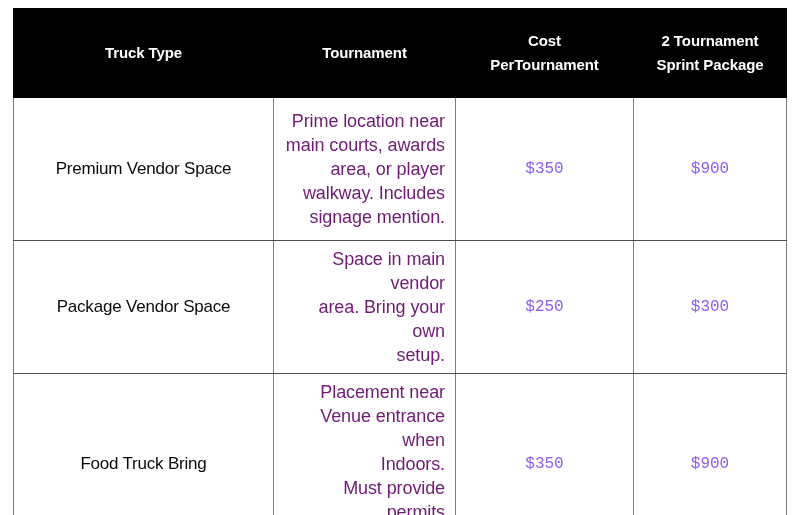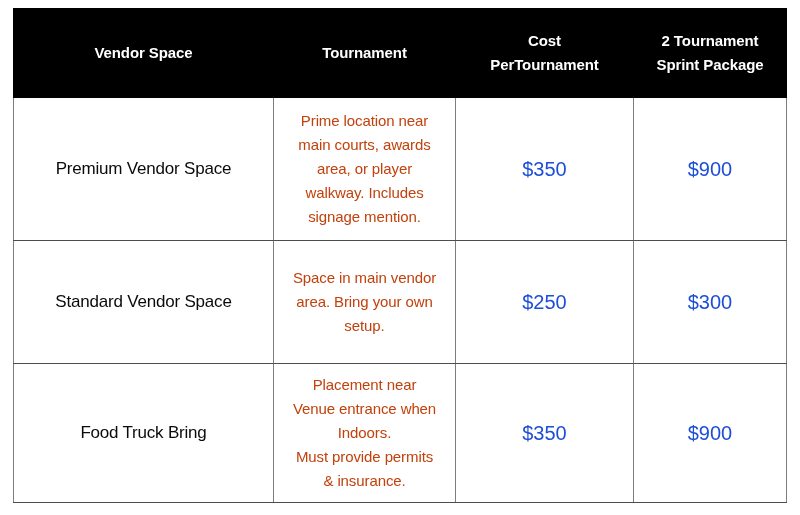--- a/index.html
+++ b/index.html
@@ -53,65 +53,67 @@
     border-right: 1px solid #7d7d7d;
     padding: 6px 10px;
   }
   tbody th.vendor-name {
     font-size: 17px;
     font-weight: 400;
     letter-spacing: -0.2px;
     color: #0b0b0b;
   }
   tbody td.description {
-    font-size: 15px;
+    font-size: 18px;
     line-height: 24px;
     white-space: pre-line;
-    color: #c2410c;
+    color: #701a75;
     letter-spacing: -0.1px;
+    text-align: right;
   }
   tbody td.price {
-    font-size: 20px;
-    color: #1d4ed8;
+    font-size: 16px;
+    color: #8b5cf6;
+    font-family: Liberation Mono, monospace;
   }
 </style>
 </head>
 <body>
 
 <div class="page">
   <table class="vendor-table">
     <colgroup>
       <col class="c1">
         <col class="c2">
         <col class="c3">
         <col class="c4">
     </colgroup>
     <thead>
       <tr>
-        <th>Vendor Space</th>
+        <th>Truck Type</th>
         <th>Tournament</th>
         <th>Cost
 PerTournament</th>
         <th>2 Tournament
 Sprint Package</th>
       </tr>
     </thead>
     <tbody>
       <tr class="r1">
         <th class="vendor-name">Premium Vendor Space</th>
         <td class="description">Prime location near
 main courts, awards
 area, or player
 walkway. Includes
 signage mention.</td>
         <td class="price">$350</td>
         <td class="price">$900</td>
       </tr>
       <tr class="r2">
-        <th class="vendor-name">Standard Vendor Space</th>
+        <th class="vendor-name">Package Vendor Space</th>
         <td class="description">Space in main vendor
 area. Bring your own
 setup.</td>
         <td class="price">$250</td>
         <td class="price">$300</td>
       </tr>
       <tr class="r3">
         <th class="vendor-name">Food Truck Bring</th>
         <td class="description">Placement near
 Venue entrance when

